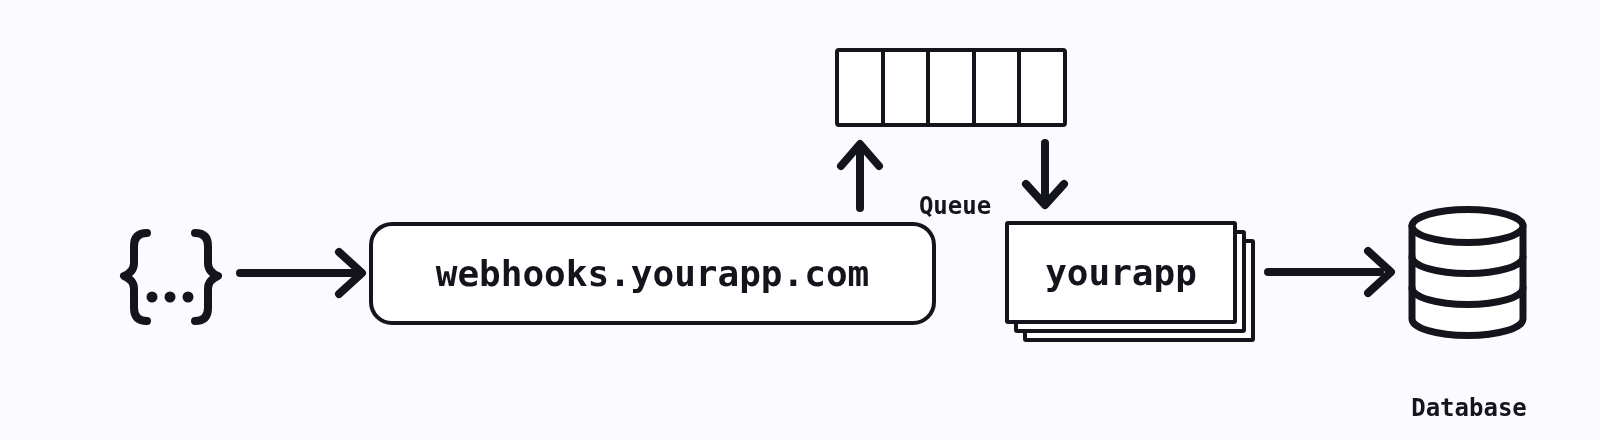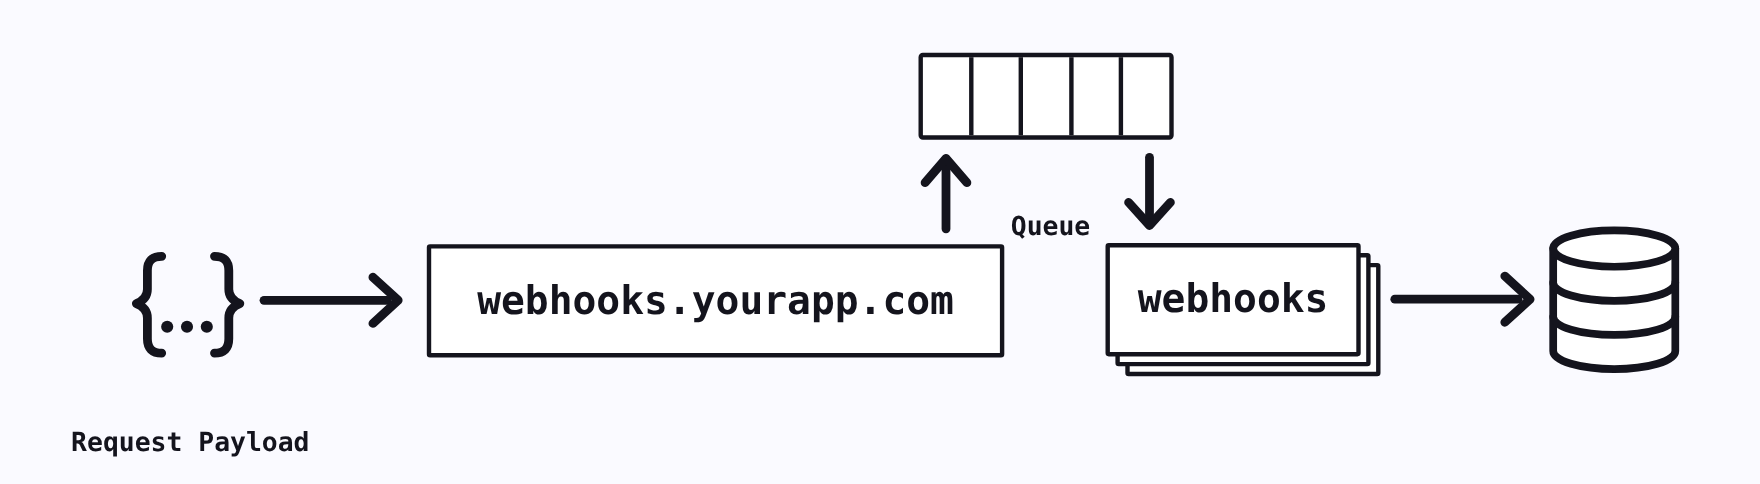--- a/index.html
+++ b/index.html
@@ -48,21 +48,21 @@
     display: flex;
     align-items: center;
     justify-content: center;
   }
   .node-text {
     font-weight: 700;
     font-size: 36px;
     letter-spacing: 0;
     white-space: nowrap;
   }
-  .webhooks-box { left: 388px; top: 222px; width: 525px; height: 103px; }
+  .webhooks-box { left: 369px; top: 222px; width: 567px; height: 103px; border-radius: 23px; }
   .workers-box  { left: 1005px; top: 221px; width: 232px; height: 103px; z-index: 3; }
   .stack-layer  { position: absolute; width: 232px; height: 103px;
                   background: var(--node-fill); border: 4px solid var(--ink);
                   border-radius: 3px; }
   .stack-layer.l1 { left: 1014px; top: 230px; z-index: 2; }
   .stack-layer.l2 { left: 1023px; top: 239px; z-index: 1; }
 
   .queue-box {
     position: absolute;
     left: 835px; top: 48px;
@@ -139,19 +139,19 @@
     <div class="queue-cell"></div>
   </div>
 
   <div class="node webhooks-box">
     <span class="node-text">webhooks.yourapp.com</span>
   </div>
 
   <div class="stack-layer l2"></div>
   <div class="stack-layer l1"></div>
   <div class="node workers-box">
-    <span class="node-text">webhooks</span>
+    <span class="node-text">yourapp</span>
   </div>
 
-  <div class="dlabel label-payload">Request Payload</div>
   <div class="dlabel label-queue">Queue</div>
+  <div class="dlabel label-database">Database</div>
 
 </div>
 
 </body></html>

